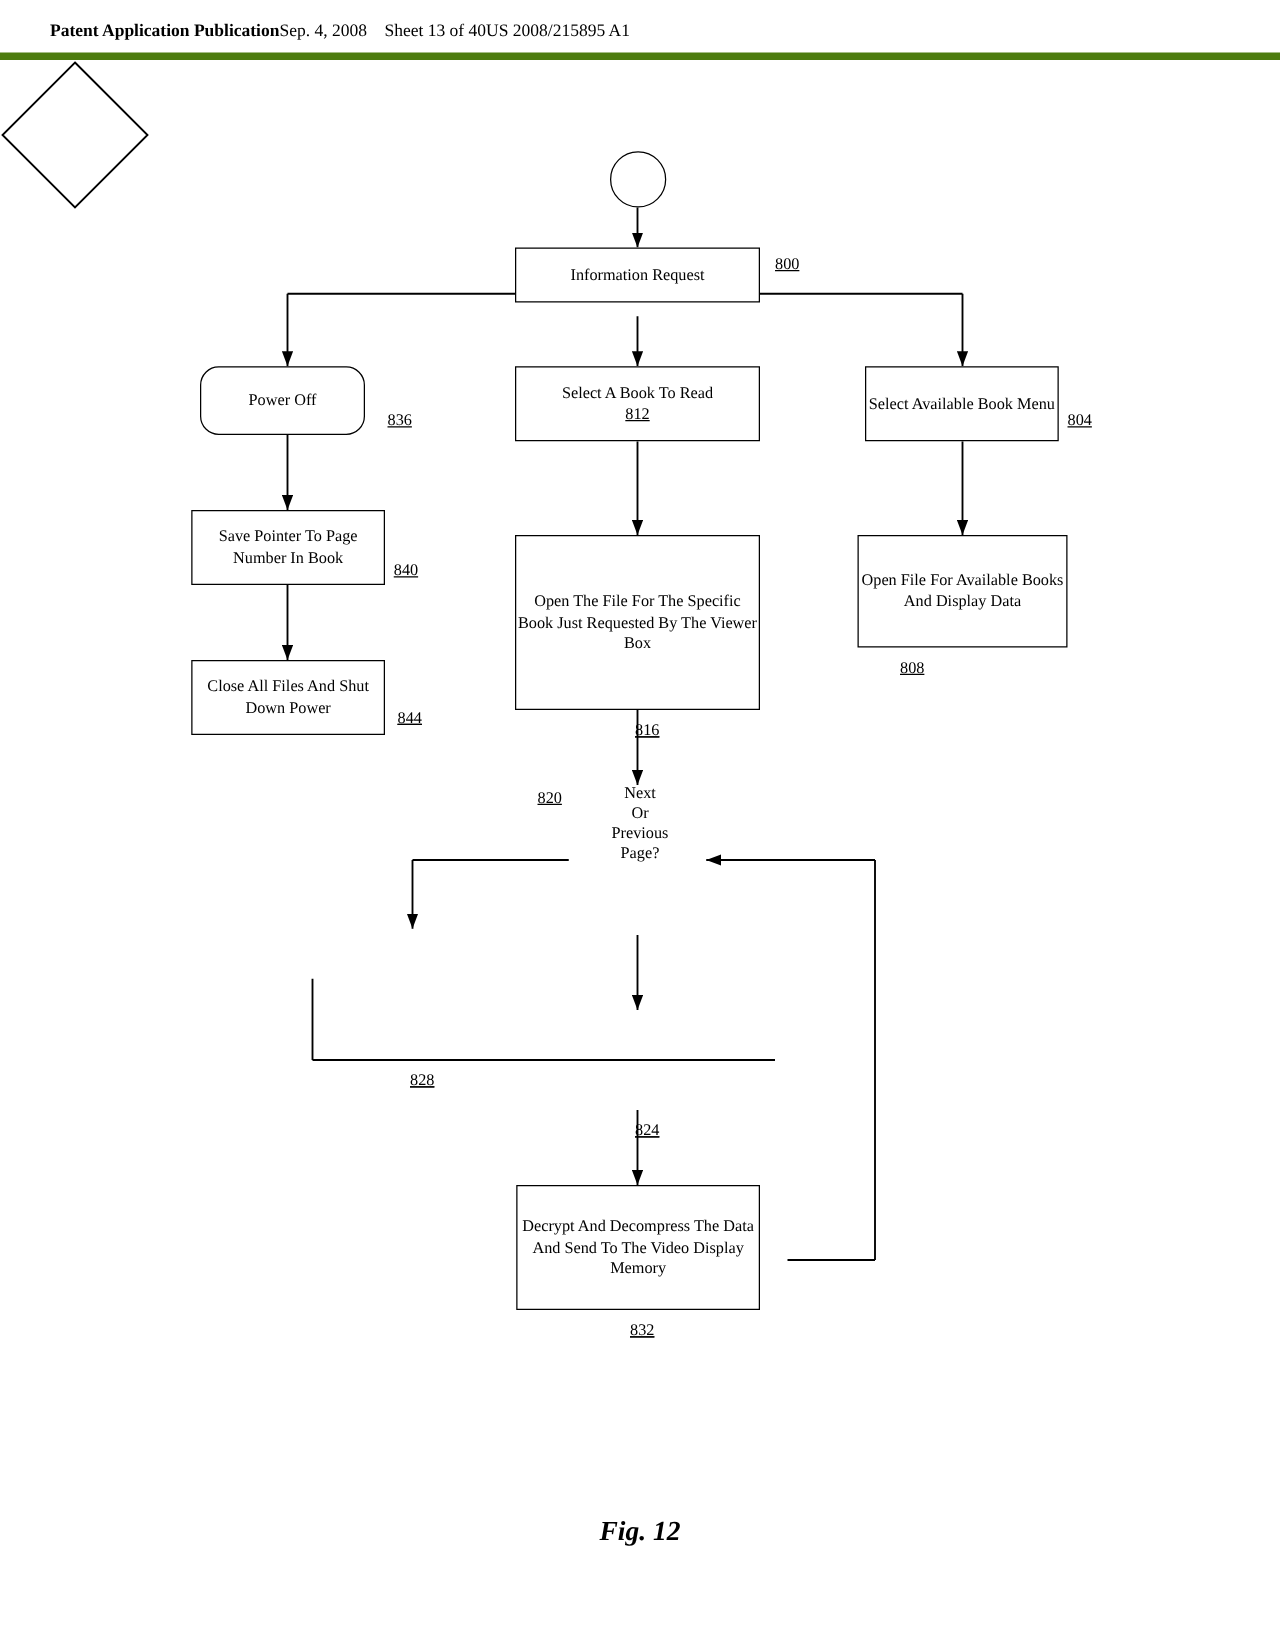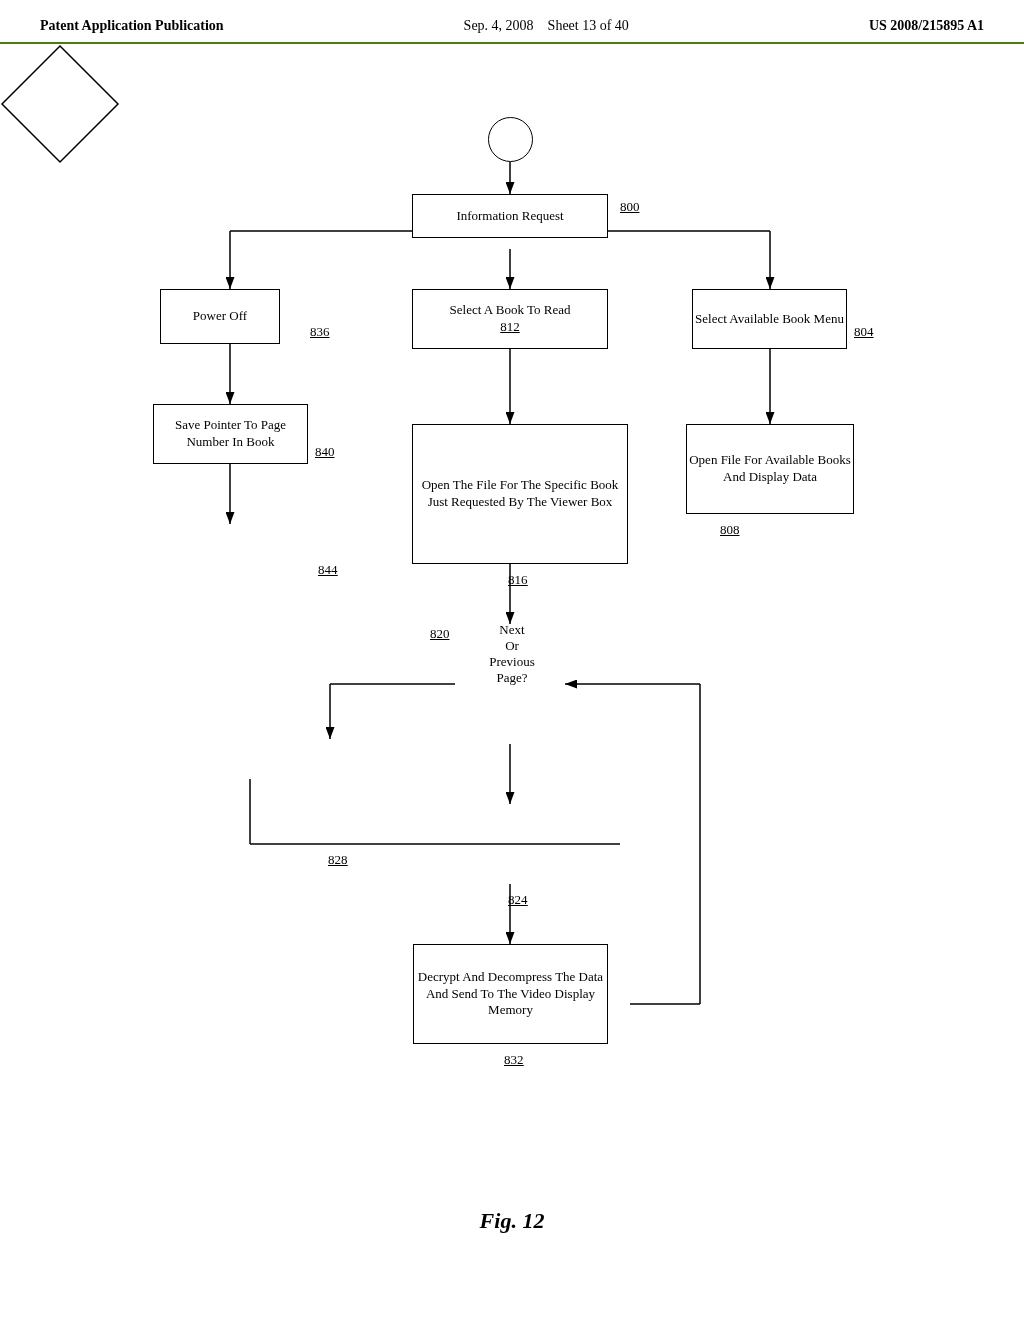--- a/index.html
+++ b/index.html
@@ -8,29 +8,28 @@
       font-family: 'Times New Roman', Times, serif;
       width: 1024px;
       min-height: 1320px;
       position: relative;
       overflow-x: hidden;
     }
 
     
     .header {
       display: flex;
-      justify-content: space-between;
       align-items: baseline;
       padding: 18px 40px 8px 40px;
       font-size: 14px;
-      border-bottom: 2px solid #4d7c0f;
+      border-bottom: 6px solid #4d7c0f;
     }
     .header-left { font-weight: bold; }
     .header-center { font-size: 14px; }
-    .header-right { font-size: 14px; font-weight: bold; }
+    .header-right { font-size: 14px; }
 
     
     .diagram-area {
       position: relative;
       width: 100%;
       height: 1220px;
     }
 
     
     .fc-node {
@@ -151,49 +150,52 @@
   </svg>
 
   <div class="fc-node fc-circle" style="width:45px;height:45px;left:488px;top:73px;border:1.5px solid #000;"></div>
 
   <span class="node-label" style="left:620px;top:155px;">800</span>
 
   <div class="fc-node fc-rect" style="width:196px;height:44px;left:412px;top:150px;">
     <span>Information Request</span>
   </div>
 
-  <div class="fc-node fc-rect" style="width:120px;height:55px;left:160px;top:245px;">
+  <div class="fc-node fc-rect" style="width:132px;height:55px;left:160px;top:245px;border-radius:15px;">
     <span>Power Off</span>
   </div>
   <span class="node-label" style="left:310px;top:280px;">836</span>
 
   <div class="fc-node fc-rect" style="width:196px;height:60px;left:412px;top:245px;">
     <span>Select A Book To Read<br><u>812</u></span>
   </div>
 
   <div class="fc-node fc-rect" style="width:155px;height:60px;left:692px;top:245px;">
     <span>Select Available Book Menu</span>
   </div>
   <span class="node-label" style="left:854px;top:280px;">804</span>
 
   <div class="fc-node fc-rect" style="width:155px;height:60px;left:153px;top:360px;">
     <span>Save Pointer To Page Number In Book</span>
   </div>
   <span class="node-label" style="left:315px;top:400px;">840</span>
 
-  <div class="fc-node fc-rect" style="width:216px;height:140px;left:412px;top:380px;">
+  <div class="fc-node fc-rect" style="width:196px;height:140px;left:412px;top:380px;">
     <span>Open The File For The Specific Book Just Requested By The Viewer Box</span>
   </div>
   <span class="node-label" style="left:508px;top:528px;"><u>816</u></span>
 
   <div class="fc-node fc-rect" style="width:168px;height:90px;left:686px;top:380px;">
     <span>Open File For Available Books And Display Data</span>
   </div>
   <span class="node-label" style="left:720px;top:478px;">808</span>
 
+  <div class="fc-node fc-rect" style="width:155px;height:60px;left:153px;top:480px;">
+    <span>Close All Files And Shut Down Power</span>
+  </div>
   <span class="node-label" style="left:318px;top:518px;"><u>844</u></span>
 
   <div class="fc-diamond" style="width:120px;height:120px;left:450px;top:580px;">
     <svg width="120" height="120" xmlns="http://www.w3.org/2000/svg">
       <polygon points="60,2 118,60 60,118 2,60" fill="white" stroke="black" stroke-width="1.5"></polygon>
     </svg>
     <div class="diamond-text">
       <span>Next<br>Or<br>Previous<br>Page?</span>
     </div>
   </div>

